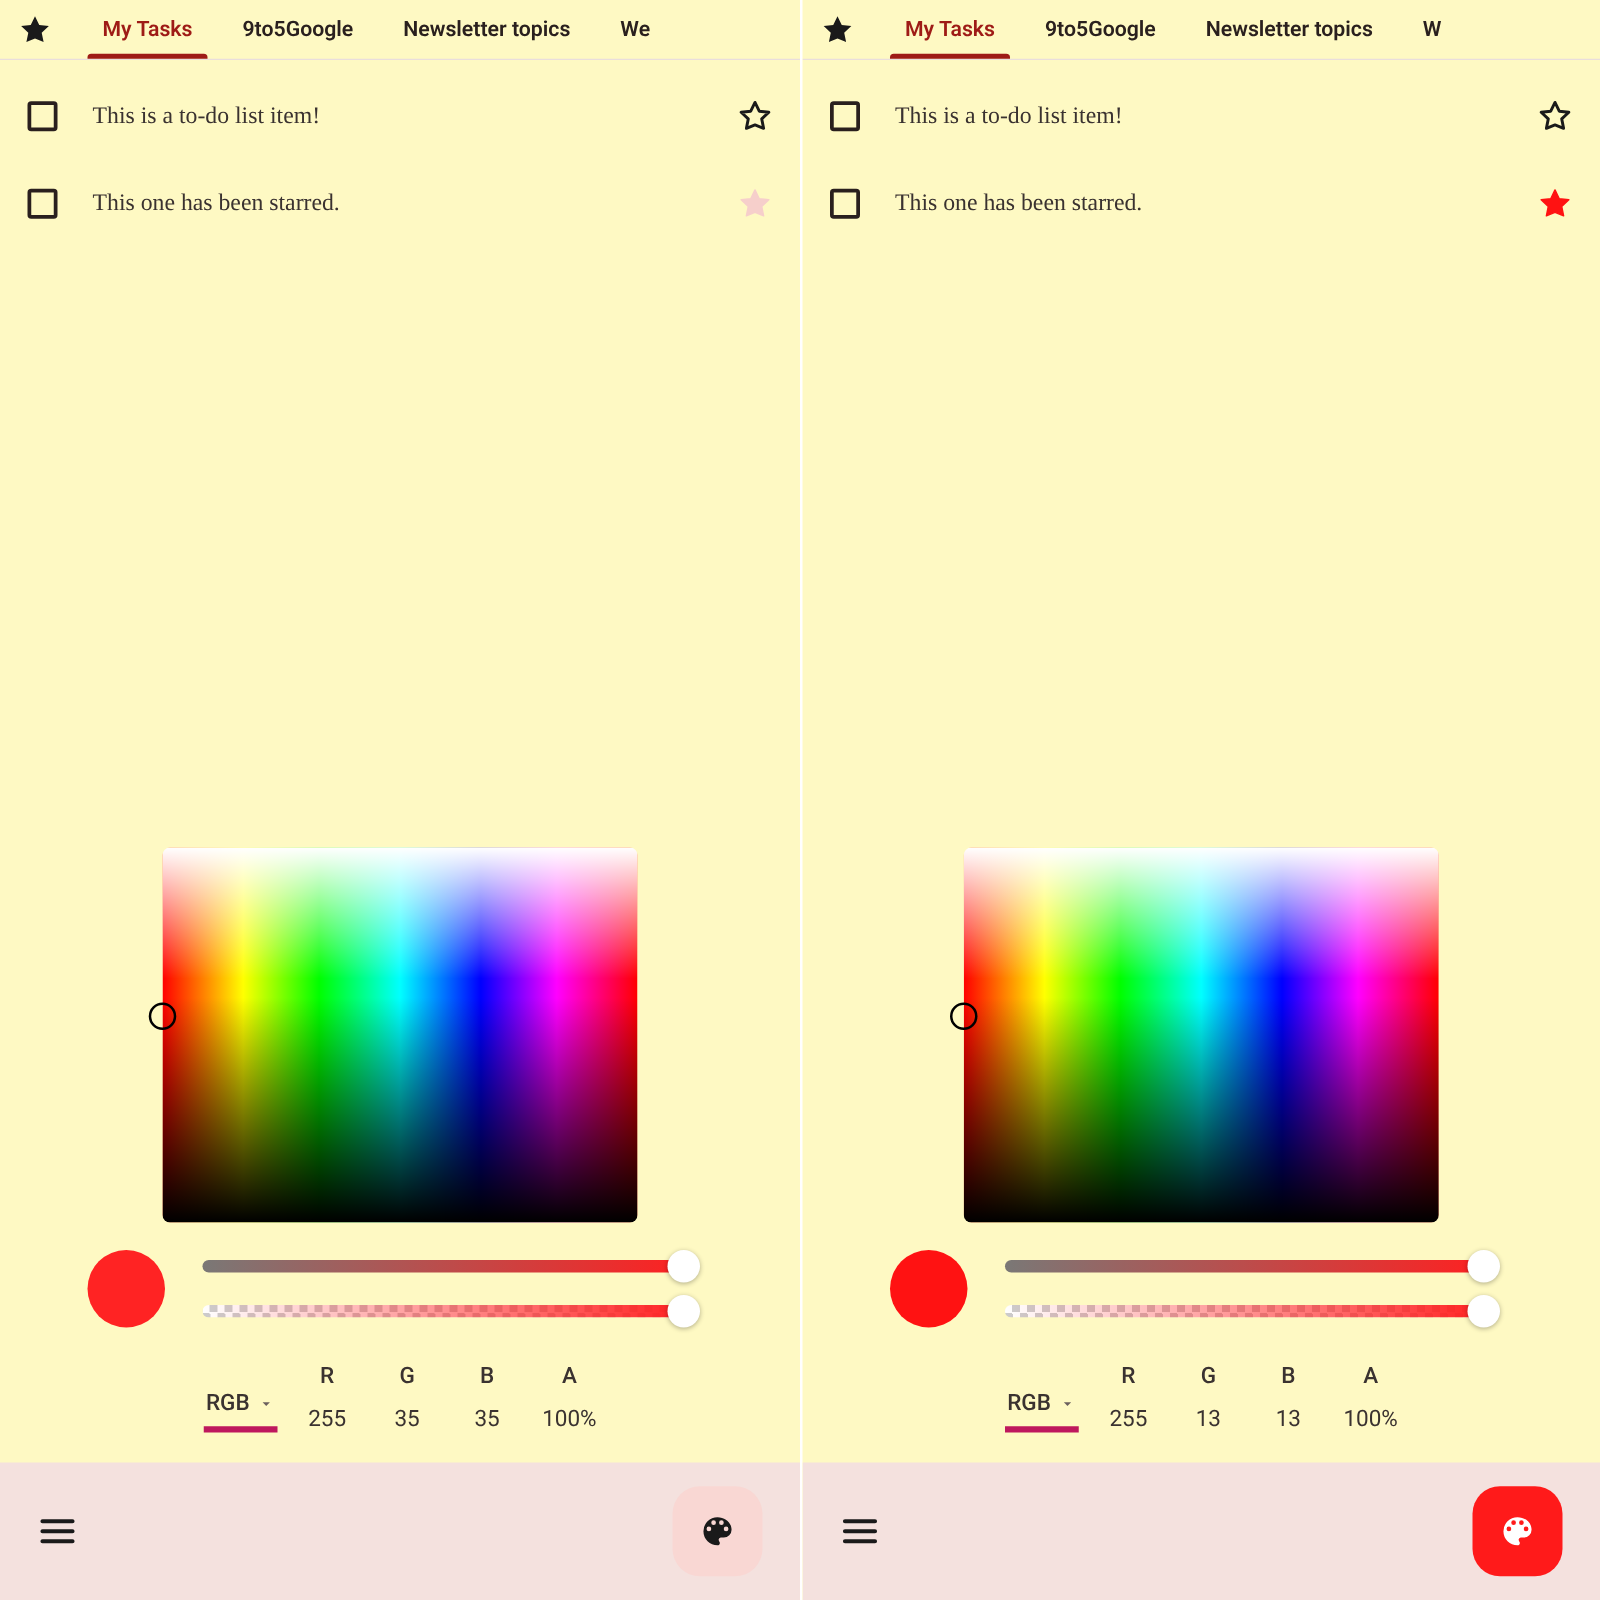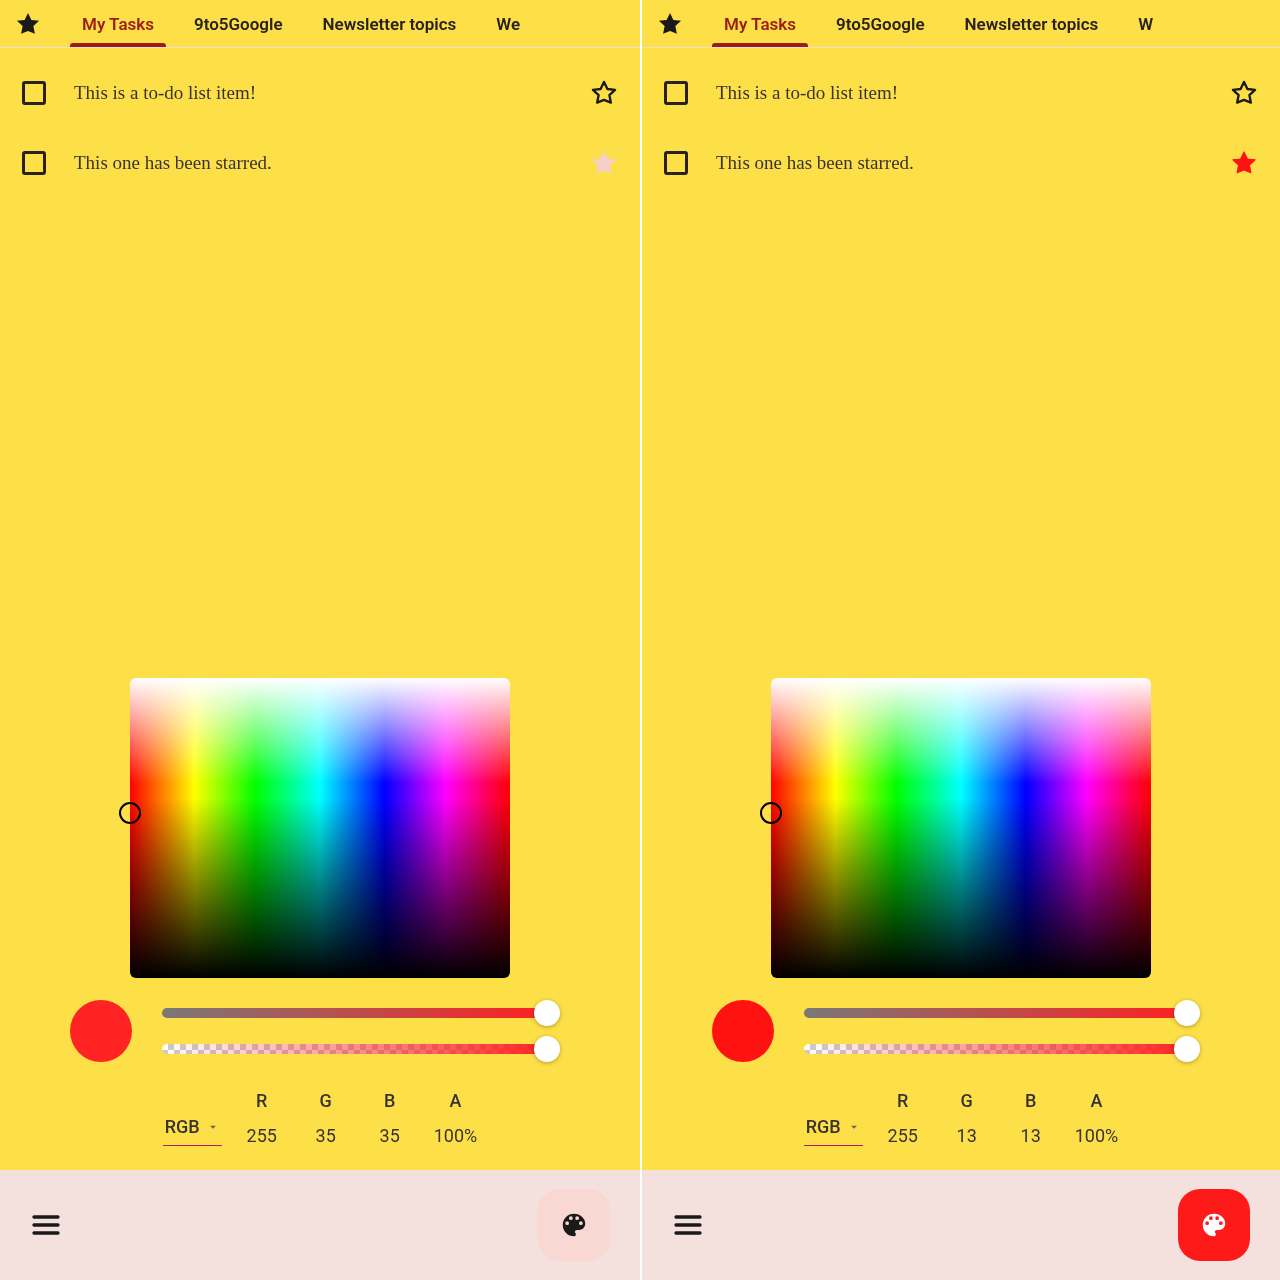--- a/index.html
+++ b/index.html
@@ -2,21 +2,21 @@
 <html><head>
 <meta charset="utf-8">
 <style>
   * { box-sizing: border-box; margin: 0; padding: 0; }
   html, body { width: 1280px; height: 1280px; font-family: Roboto, "Helvetica Neue", Arial, sans-serif; }
   body { display: flex; background: #fff; }
   .panel {
     width: 50%;
     height: 100%;
     position: relative;
-    background: #fde047;
+    background: #fef9c3;
     overflow: hidden;
     display: flex;
     flex-direction: column;
   }
   .panel + .panel { border-left: 2px solid #fff; }
 
   
   .tabstrip {
     display: flex;
     align-items: center;
@@ -126,21 +126,21 @@
     box-shadow: 0 1px 4px rgba(0,0,0,.3);
   }
 
   .rgb-row {
     display:flex; align-items:flex-end; justify-content:center;
     gap: 20px; margin-top: 28px; padding-bottom: 24px;
     font-size: 18px; color:#3a3230;
   }
   .mode-select {
     display:flex; align-items:center; gap:6px;
-    border-bottom: 1px solid #be185d; padding: 4px 2px 8px 2px;
+    border-bottom: 5px solid #be185d; padding: 4px 2px 8px 2px;
     font-weight:500;
   }
   .mode-select svg { width:14px; height:14px; }
   .channels { display:flex; gap:24px; }
   .chan { text-align:center; min-width:40px; }
   .chan .lbl { font-weight:500; margin-bottom:14px; }
   .chan .val { }
 
   
   .bottombar {

